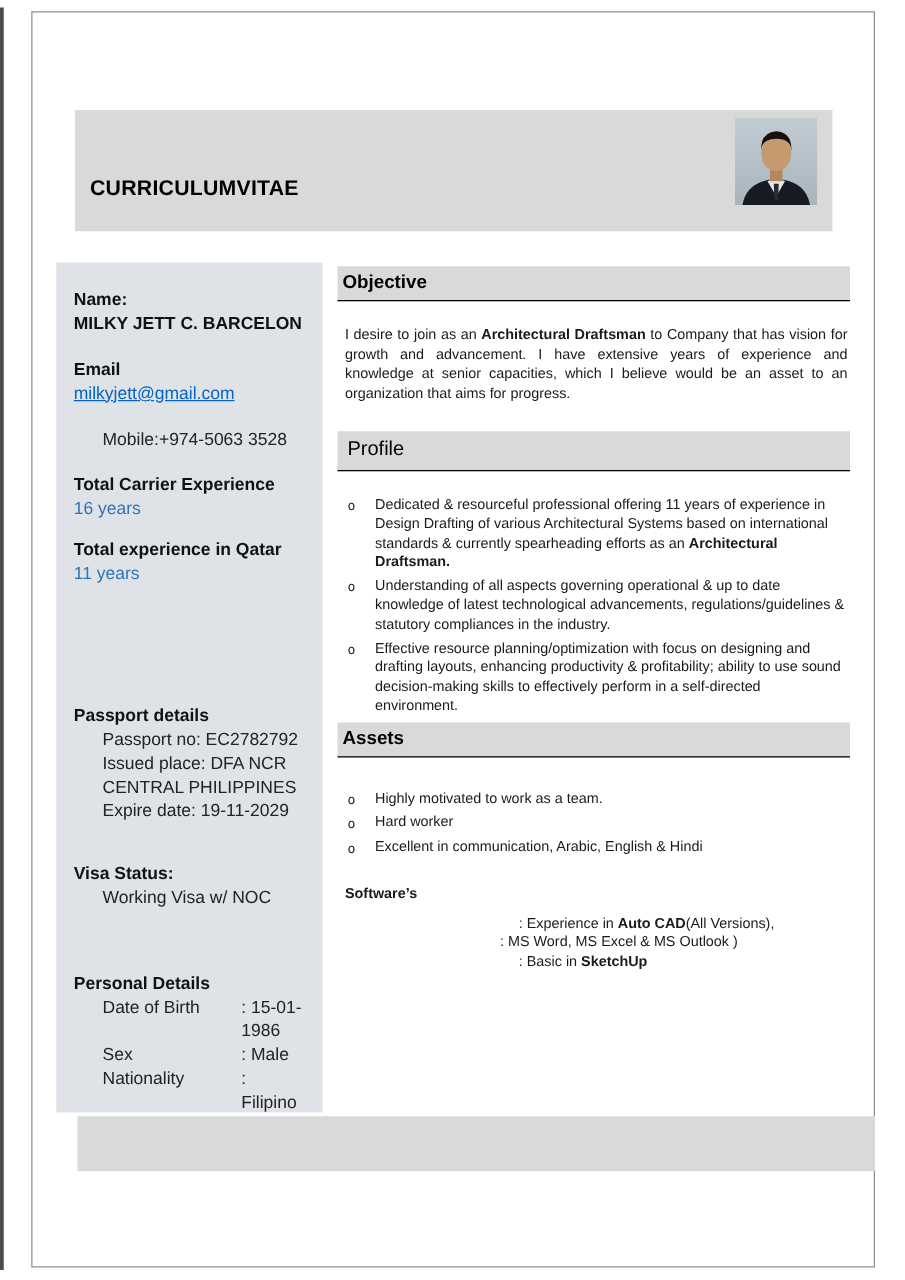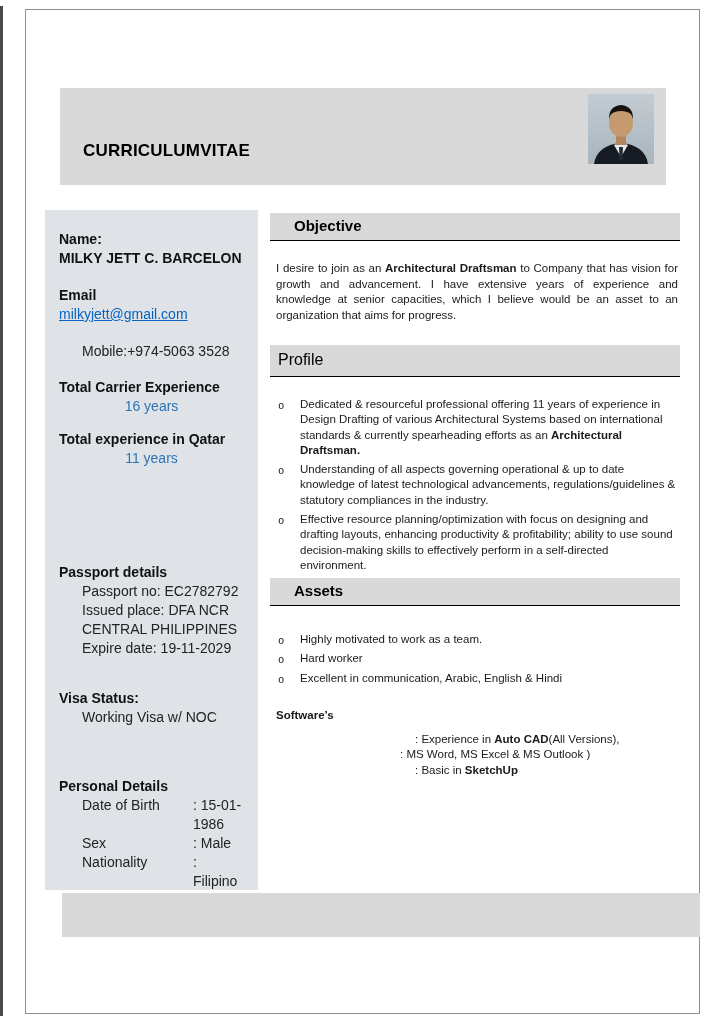--- a/index.html
+++ b/index.html
@@ -31,21 +31,21 @@
 
   
   .header-band {
     position: absolute;
     left: 60px; top: 88px;
     width: 606px; height: 97px;
     background: #d9d9d9;
   }
   .header-title {
     position: absolute;
-    left: 23px; bottom: 24px;
+    left: 12px; bottom: 24px;
     font-size: 17px;
     font-weight: bold;
     letter-spacing: 0.2px;
     color: #000;
   }
   .photo {
     position: absolute;
     right: 12px; top: 6px;
     width: 66px; height: 70px;
     overflow: hidden;
@@ -56,21 +56,21 @@
     position: absolute;
     left: 45px; top: 210px;
     width: 213px; height: 680px;
     background: #dfe3e7;
     padding: 20px 14px 14px 14px;
     font-size: 14px;
     line-height: 1.35;
   }
   .sb-label { font-weight: bold; color: #111; }
   .sb-value { color: #222; margin-left: 23px; }
-  .sb-blue  { color: #2e74b5; text-align: center; }
+  .sb-blue  { color: #2e74b5; }
   .sb-link  { color: #0563c1; text-decoration: underline; cursor: pointer; }
   .sb-gap-s { margin-top: 14px; }
   .sb-gap-m { margin-top: 18px; }
   .sb-gap-l { margin-top: 95px; }
   .sb-gap-visa { margin-top: 32px; }
   .sb-gap-personal { margin-top: 50px; }
   .sb-row { display: flex; }
   .sb-row .rl { width: 88px; flex: none; }
   .sb-row .rv { flex: 1; }
 
@@ -78,21 +78,21 @@
   .main {
     position: absolute;
     left: 270px; top: 205px;
     width: 410px;
     font-size: 11.5px;
     line-height: 1.35;
   }
   .section-bar {
     background: #d9d9d9;
     border-bottom: 1.5px solid #000;
-    padding: 3px 8px 4px 24px;
+    padding: 3px 8px 4px 4px;
     font-weight: bold;
     font-size: 15px;
     color: #000;
   }
   .section-bar.profile-bar {
     font-weight: normal;
     font-size: 16px;
     padding: 4px 8px 5px 8px;
   }
   .bar-objective { margin-top: 8px; }

